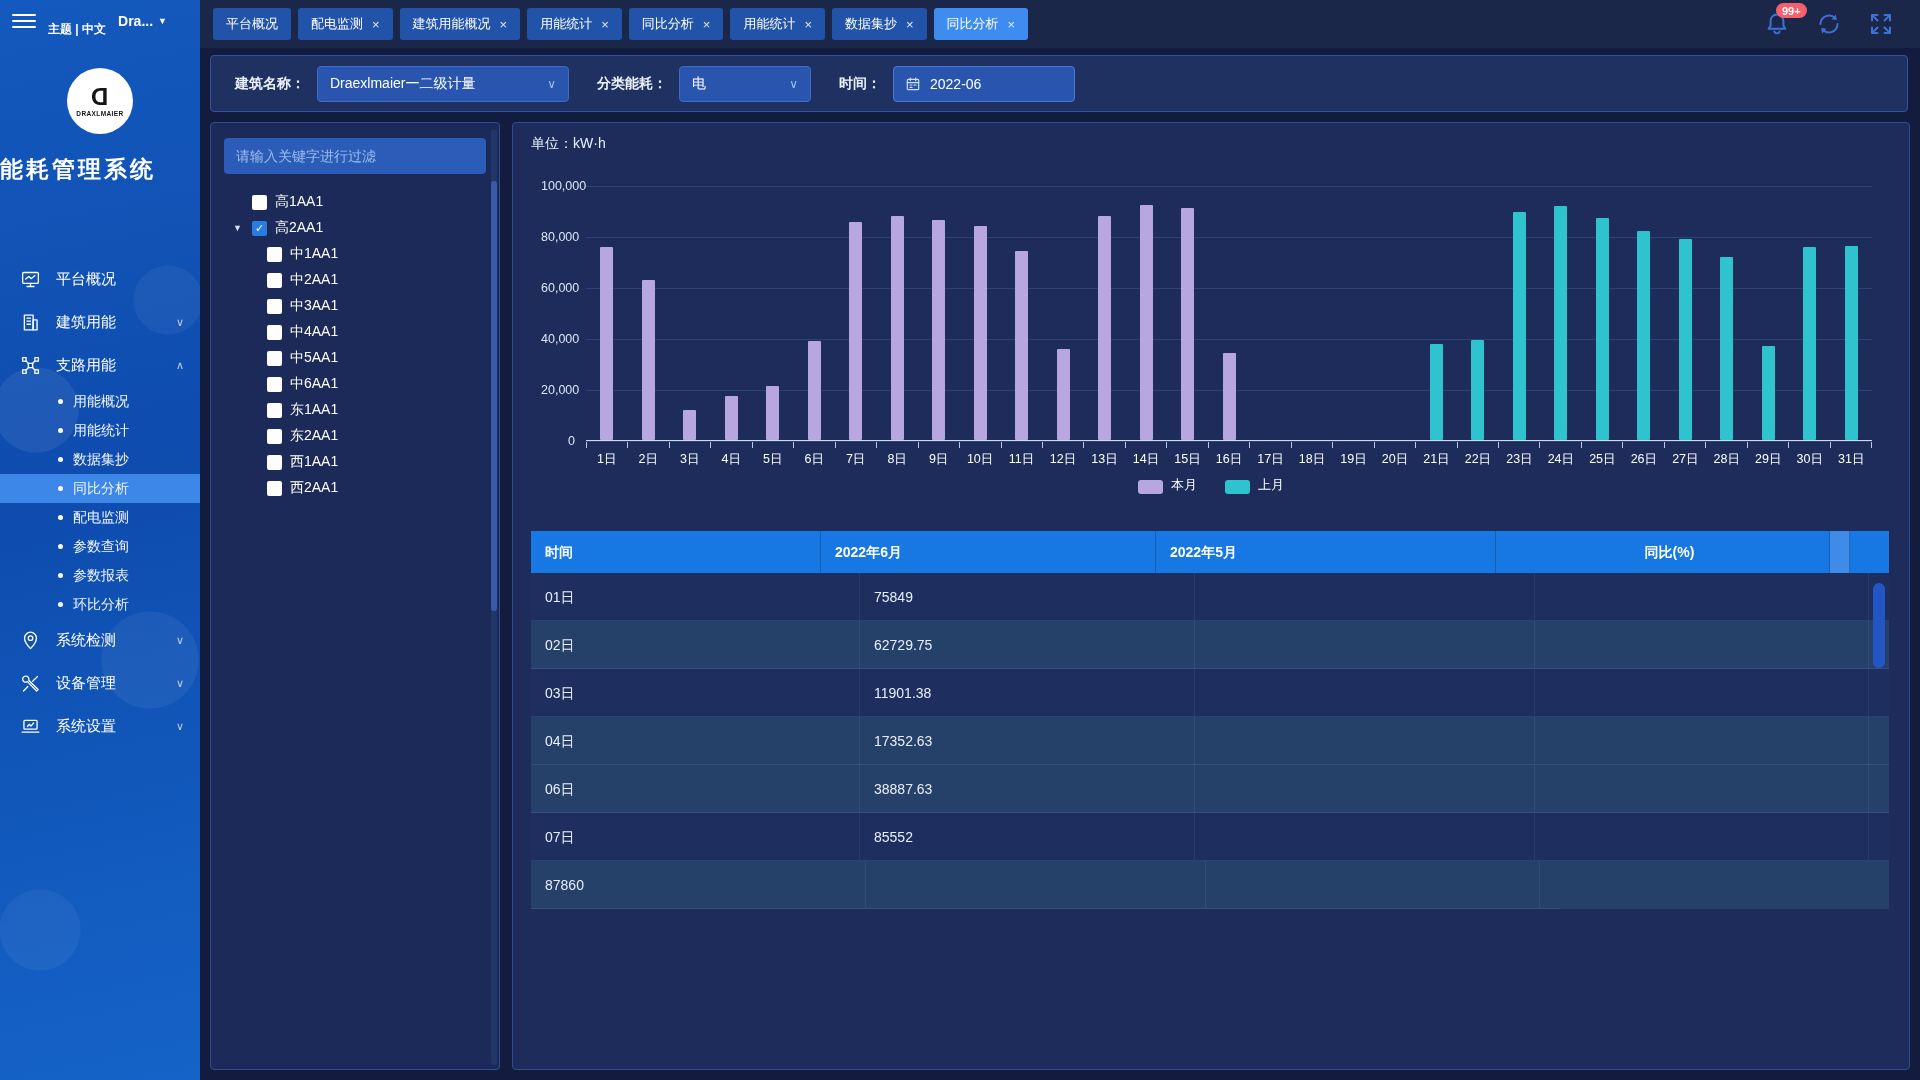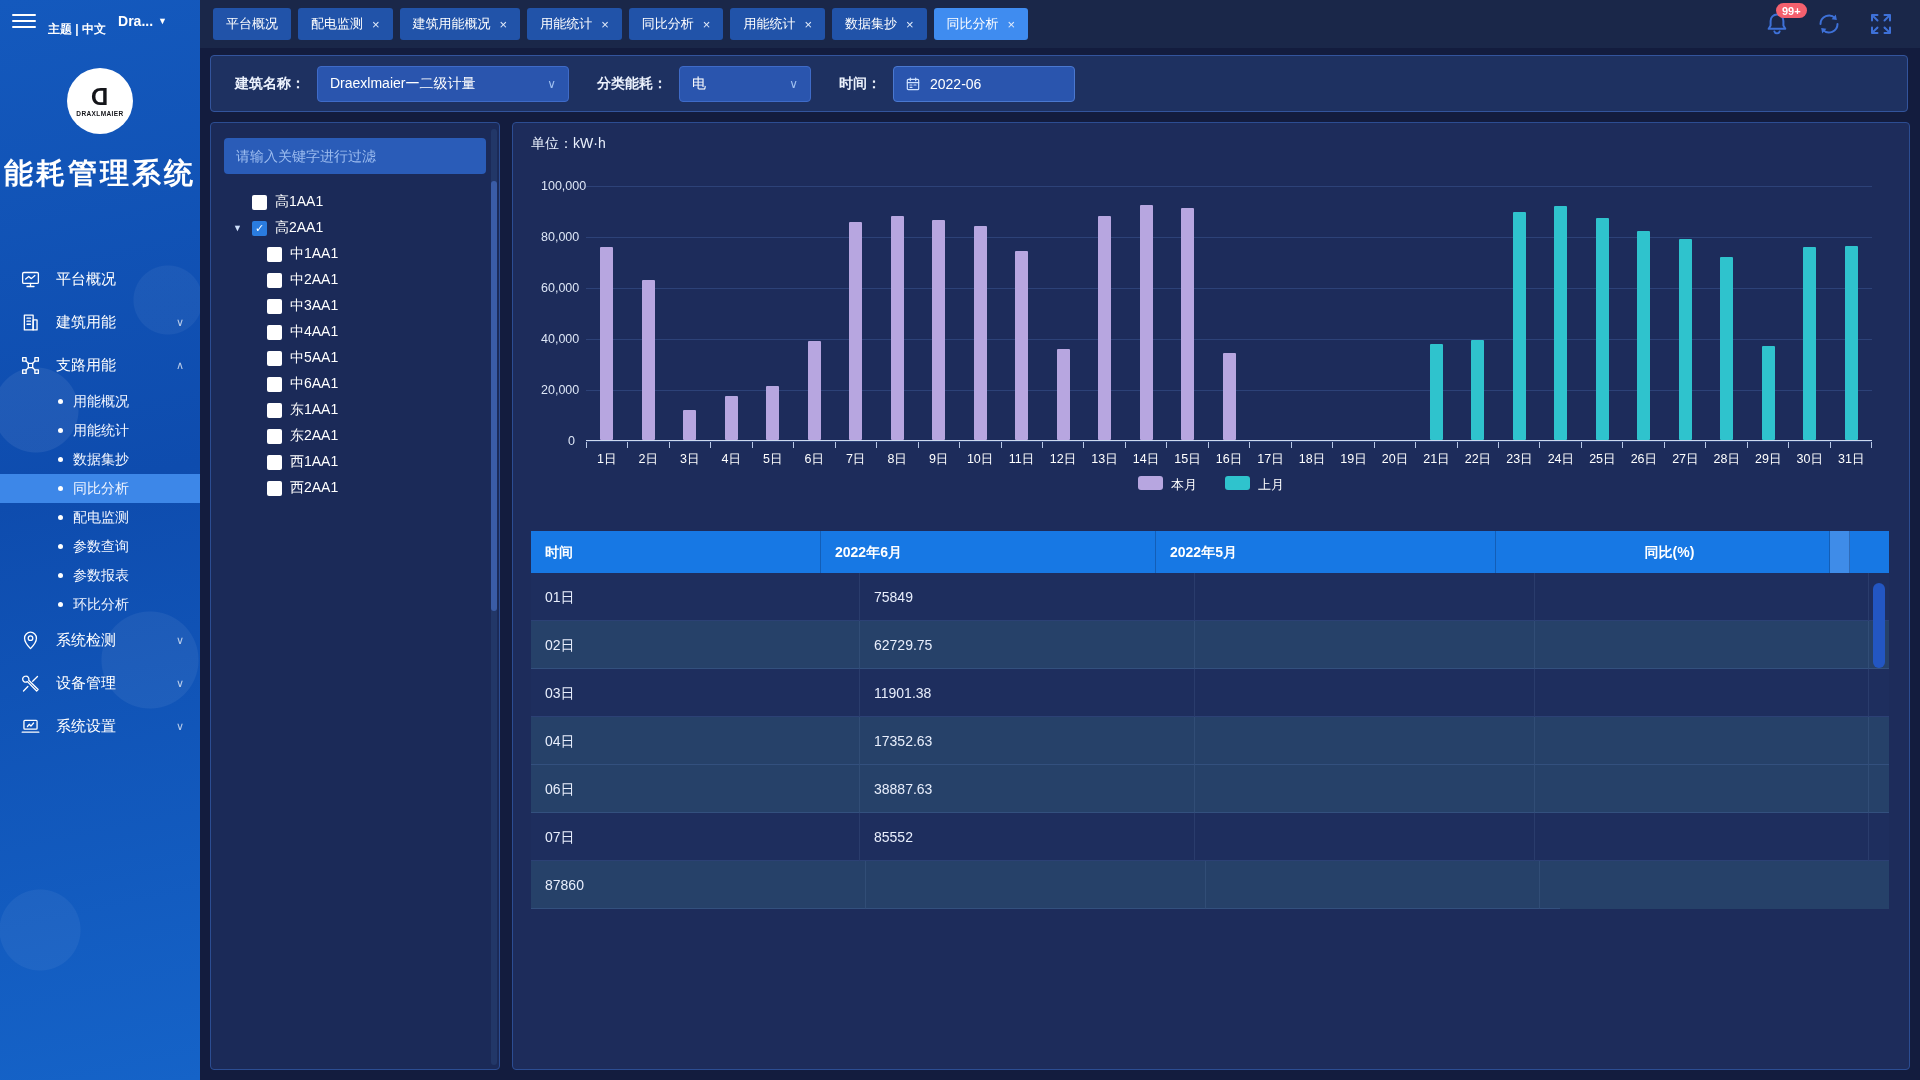--- a/index.html
+++ b/index.html
@@ -18,21 +18,21 @@
   .sidebar-header { height:42px; display:flex; align-items:center; padding:0 12px; gap:12px; }
   .hamburger { width:24px; display:flex; flex-direction:column; gap:4px; cursor:pointer; }
   .hamburger span { display:block; height:2px; background:#fff; border-radius:1px; }
   .sb-header-text { font-size:12px; font-weight:bold; white-space:nowrap;margin-top:17px; }
   .sb-user { font-size:14px; font-weight:bold; display:flex; align-items:center; gap:5px; cursor:pointer; }
   .sb-user .caret { font-size:9px; }
   .logo-circle { width:66px; height:66px; border-radius:50%; background:#fff; margin:26px auto 0;
     display:flex; flex-direction:column; align-items:center; justify-content:center; color:#14151a; }
   .logo-mark { font-size:24px; font-weight:bold; transform:scaleX(-1); line-height:22px; }
   .logo-brand { font-size:6.5px; font-weight:bold; letter-spacing:.4px; margin-top:2px; }
-  .app-title { text-align:center; font-size:29px; font-weight:bold; letter-spacing:3px; margin-top:20px; }
+  .app-title { text-align:left; font-size:23px; font-weight:bold; letter-spacing:3px; margin-top:20px; }
   .menu { position:absolute; top:258px; left:0; right:0; }
   .menu-item { height:43px; display:flex; align-items:center; gap:15px; padding:0 16px 0 20px;
     font-size:15px; cursor:pointer; }
   .menu-item svg { width:21px; height:21px; stroke:#fff; fill:none; stroke-width:1.5; stroke-linecap:round; stroke-linejoin:round; flex:none; }
   .menu-item .chev { margin-left:auto; font-size:11px; color:rgba(255,255,255,.7); }
   .submenu-item { height:29px; display:flex; align-items:center; gap:10px; padding-left:58px; font-size:14px; color:#f2f6ff; cursor:pointer; }
   .submenu-item .dot { width:5px; height:5px; border-radius:50%; background:#fff; flex:none; }
   .submenu-item.active { background:#3d87e8; }
 
   
@@ -91,21 +91,21 @@
   .ytick { position:absolute; left:0; width:62px; text-align:right; color:#dde6f6; font-size:12.5px;padding-left:28px; }
   .bars { position:absolute; left:0; bottom:1px; width:100%; height:255px; display:flex; align-items:flex-end; }
   .slot { flex:1; display:flex; align-items:flex-end; justify-content:center; height:100%; }
   .bar { width:13px; border-radius:1px; }
   .ticks { position:absolute; left:73px; top:319px; width:1286px; height:6px; display:flex; }
   .ticks div { flex:1; border-right:1px solid #b9c9e8; }
   .ticks div:first-child { border-left:1px solid #b9c9e8; }
   .xlabels { position:absolute; left:73px; top:328px; width:1286px; display:flex; }
   .xlabels div { flex:1; text-align:center; color:#ffffff; font-size:12.5px; }
   .legend { position:absolute; left:0; top:353px; width:100%; display:flex; justify-content:center; gap:28px; }
-  .legend-item { display:flex; align-items:flex-start; gap:8px; color:#fff; font-size:13px; cursor:pointer; }
+  .legend-item { display:flex; align-items:flex-end; gap:8px; color:#fff; font-size:13px; cursor:pointer; }
   .swatch { width:25px; height:14px; border-radius:3px; }
 
   
   .table { position:absolute; left:18px; top:408px; width:1358px; }
   .thead { display:flex; height:42px; background:#1778e4; }
   .thead .th { color:#fff; font-size:14px; font-weight:bold; line-height:42px; padding-left:14px;
     border-right:1px solid rgba(12,45,100,.35); }
   .thead .th.gutter { background:#3f8ce8; padding:0; }
   .trow { display:flex; height:48px; }
   .trow.odd  { background:#1e2e5e; }

